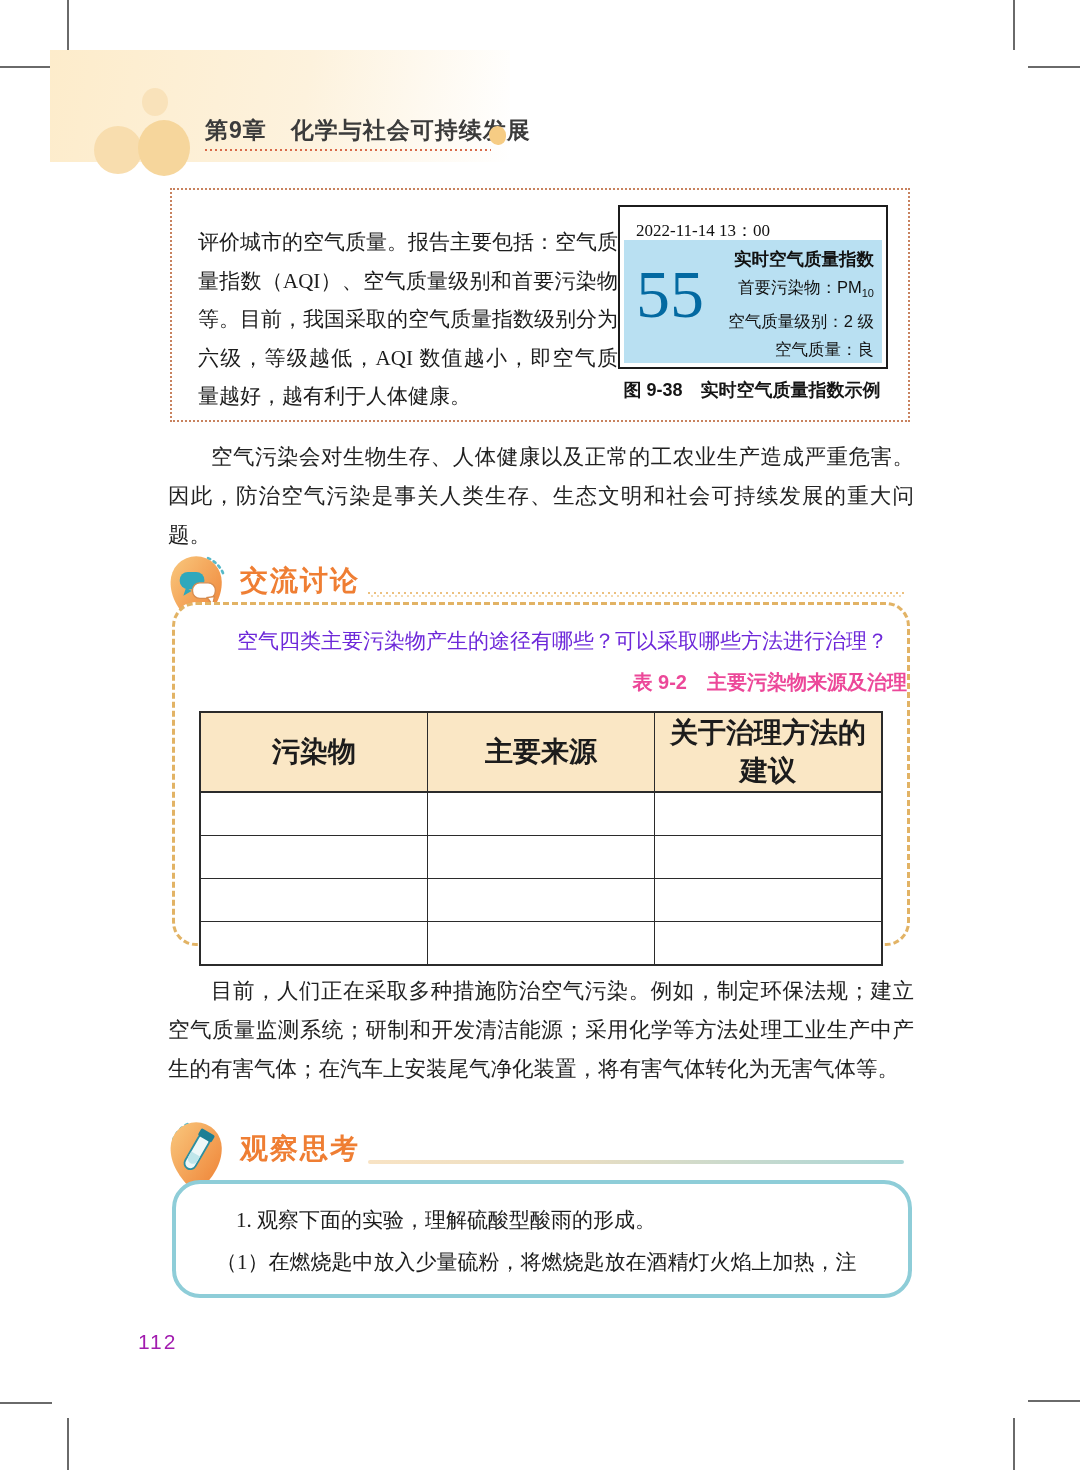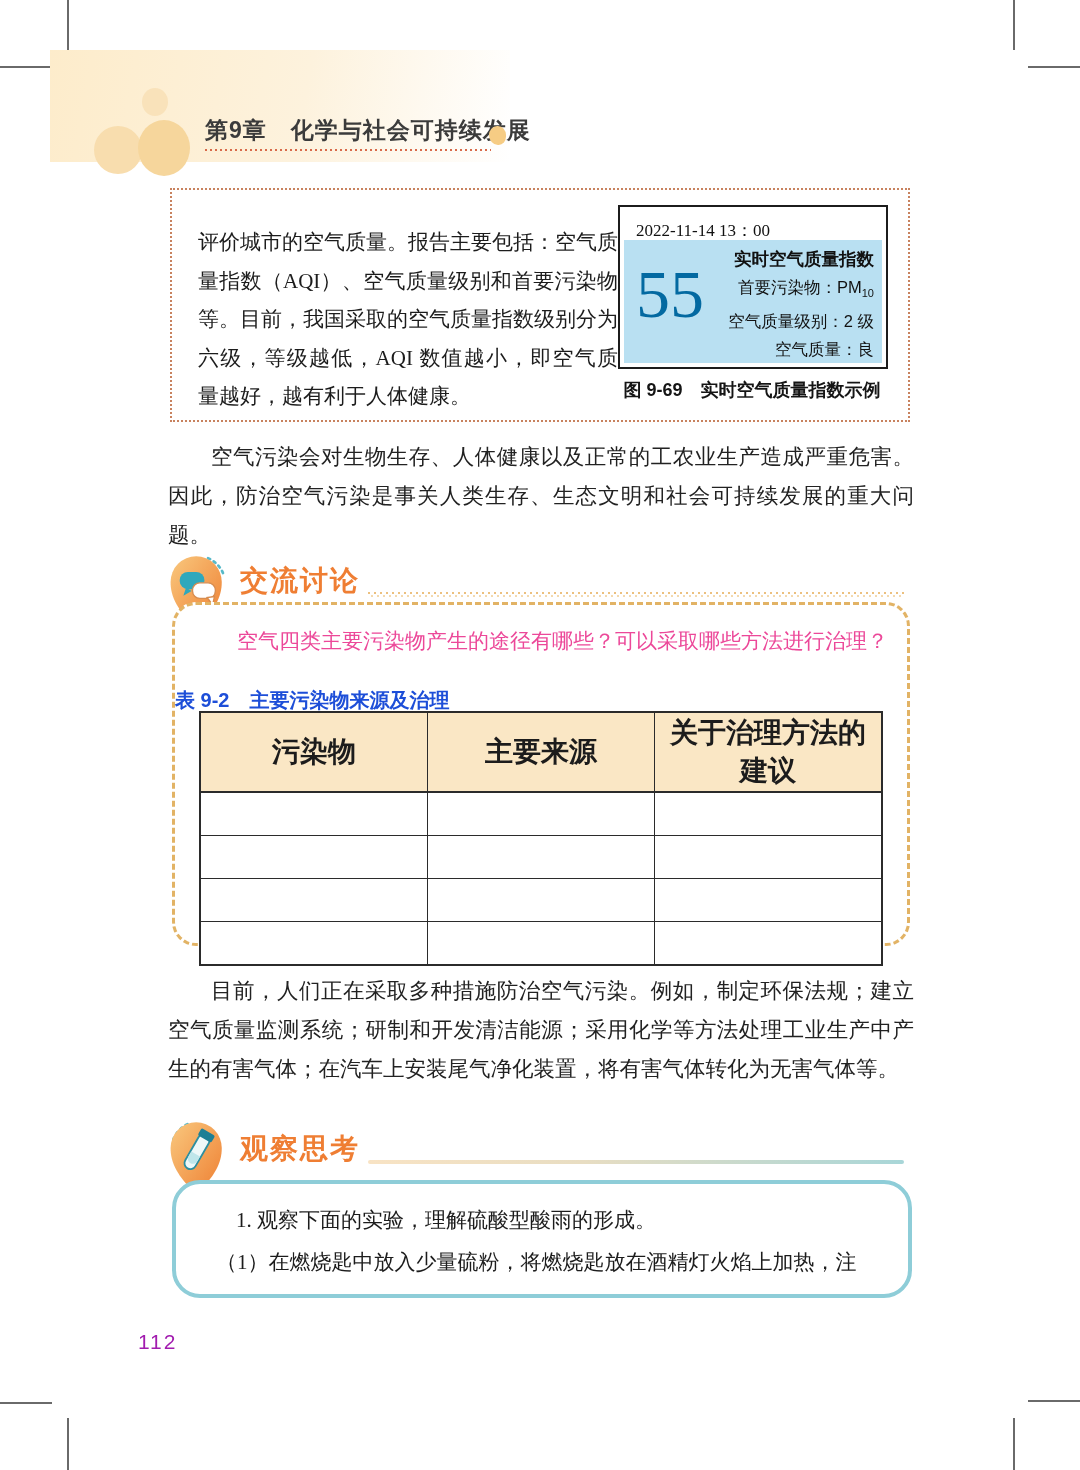--- a/index.html
+++ b/index.html
@@ -50,23 +50,23 @@
         background-size:100% 2px,100% 2px;background-repeat:no-repeat,no-repeat;
         background-position:0 0,3px 3px;}
   .grad-rule{position:absolute;height:4px;border-radius:2px;
         background:linear-gradient(90deg,#f8e3c4,#e8ddc2 40%,#a8d6d8);}
   .sec-icon{position:absolute;width:64px;height:84px;}
 
   
   .disc-box{position:absolute;left:172px;top:602px;width:732px;height:338px;
         border:3px dashed #e2b365;border-radius:24px;background:#fff;}
   .disc-question{position:absolute;left:62px;top:22px;width:650px;font-size:21px;
-        font-family:"Liberation Serif",serif;color:#ec4899;white-space:nowrap;}
-  .tbl-title{position:absolute;left:0;top:82px;width:100%;text-align:left;
-        font-size:20px;font-weight:600;color:#1d4ed8;}
+        font-family:"Liberation Serif",serif;color:#6d28d9;white-space:nowrap;}
+  .tbl-title{position:absolute;left:0;top:64px;width:100%;text-align:right;
+        font-size:20px;font-weight:600;color:#ec4899;}
   table.fill{position:absolute;left:24px;top:106px;width:684px;border-collapse:collapse;
         border:2px solid #2b2b2b;}
   table.fill th{background:#fae7c5;height:46px;font-size:28px;font-weight:600;
         font-family:"Liberation Serif",serif;color:#1c1c1c;border:1px solid #2b2b2b;
         border-bottom:2px solid #2b2b2b;}
   table.fill td{height:40px;border:1px solid #2b2b2b;background:#fff;}
 
   
   .obs-box{position:absolute;left:172px;top:1180px;width:732px;height:110px;
         border:4px solid #8ecdd8;border-radius:28px;background:#fff;}
@@ -104,21 +104,21 @@
     <div class="fig-panel">
       <div class="aqi-num">55</div>
       <div class="panel-lines">
         <div class="b">实时空气质量指数</div>
         <div><span>首要污染物：PM</span><sub>10</sub></div>
         <div>空气质量级别：2 级</div>
         <div>空气质量：良</div>
       </div>
     </div>
   </div>
-  <div class="fig-caption">图 9-69　实时空气质量指数示例</div>
+  <div class="fig-caption">图 9-38　实时空气质量指数示例</div>
 </div>
 
 <div class="para" style="top:438px;">空气污染会对生物生存、人体健康以及正常的工农业生产造成严重危害。因此，防治空气污染是事关人类生存、生态文明和社会可持续发展的重大问题。</div>
 
 <svg class="sec-icon" style="left:166px;top:550px;" viewBox="0 0 70 88">
   <defs>
     <linearGradient id="go1" x1="0" y1="0" x2="1" y2="1">
       <stop offset="0" stop-color="#f9c87e"></stop>
         <stop offset="1" stop-color="#ee7e31"></stop>
     </linearGradient>

